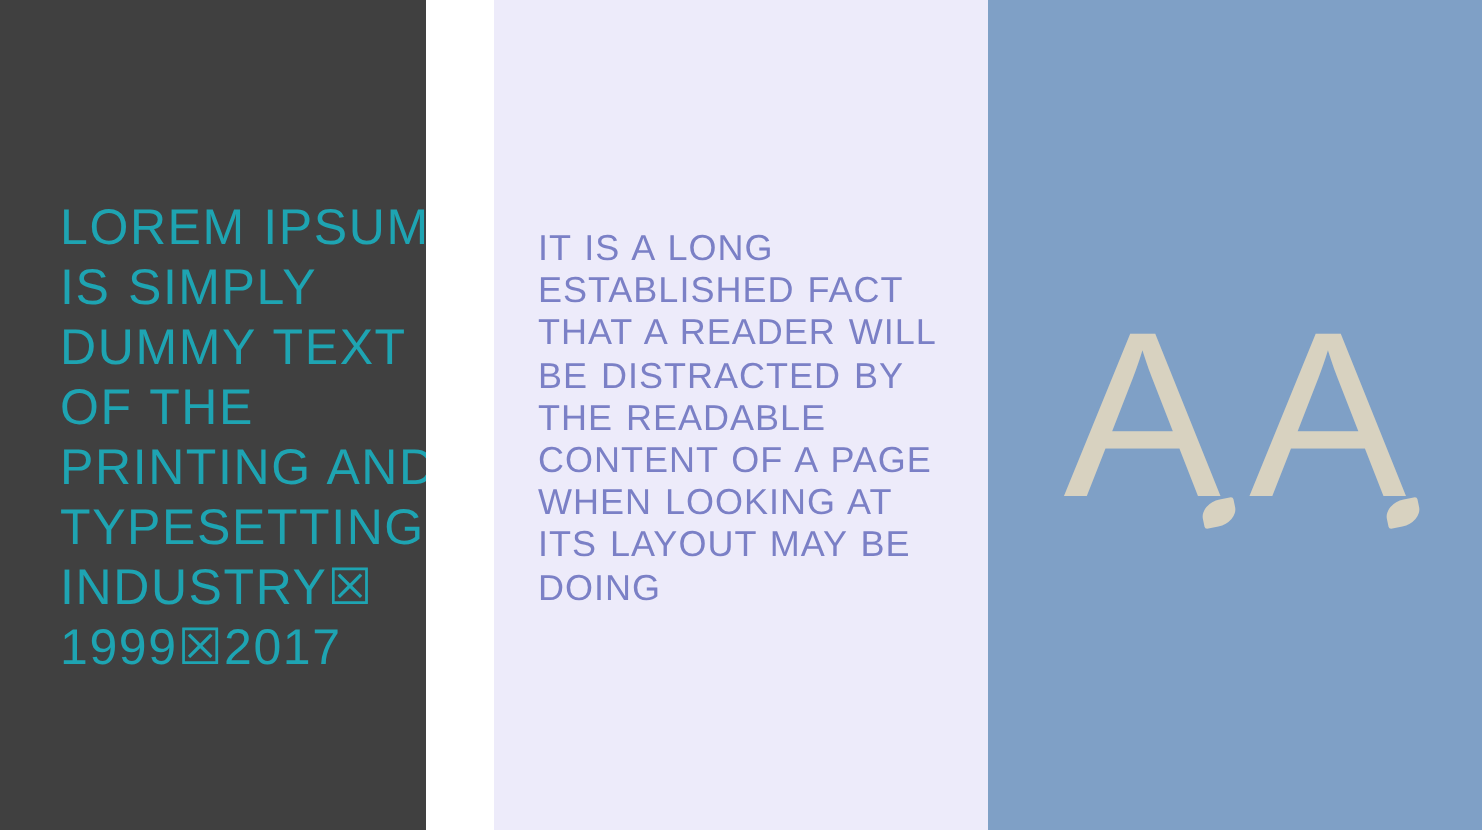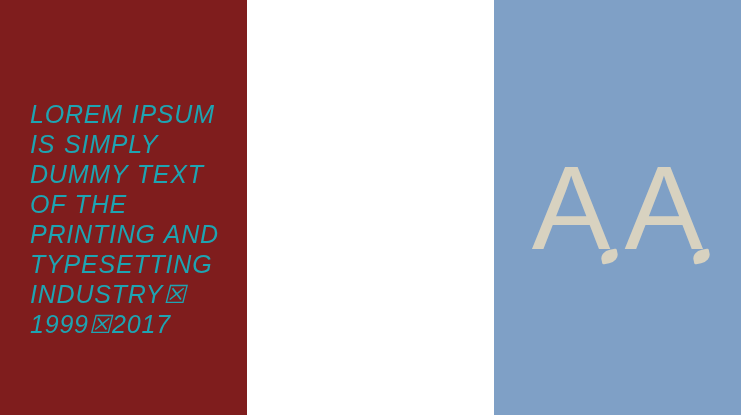--- a/index.html
+++ b/index.html
@@ -16,23 +16,22 @@
   }
   .panel {
     position: absolute;
     top: 0;
     height: 415px;
     overflow: hidden;
   }
   
   #panel-headline {
     left: 0;
-    width: 247px;
-    background: #7f1d1d;
-    font-style: italic;
+    width: 213px;
+    background: #404040;
   }
   #panel-headline .sample-text {
     position: absolute;
     left: 30px;
     top: 99px;
     width: 210px;
     color: #1ea4b2;
     font-size: 25px;
     line-height: 30px;
     letter-spacing: 0.8px;
@@ -111,20 +110,31 @@
     <div class="sample-text">LOREM IPSUM
 IS SIMPLY
 DUMMY TEXT
 OF THE
 PRINTING AND
 TYPESETTING
 INDUSTRY☒
 1999☒2017</div>
   </div>
 
+  <div class="panel" id="panel-paragraph">
+    <div class="sample-text">IT IS A LONG
+ESTABLISHED FACT
+THAT A READER WILL
+BE DISTRACTED BY
+THE READABLE
+CONTENT OF A PAGE
+WHEN LOOKING AT
+ITS LAYOUT MAY BE
+DOING</div>
+  </div>
 
   <div class="panel" id="panel-glyph">
     <div class="glyph-row">
       <span class="glyph-cell">
         <span class="glyph-letter">A</span>
         <span class="glyph-mark"></span>
       </span>
       <span class="glyph-cell">
         <span class="glyph-letter">A</span>
         <span class="glyph-mark"></span>

